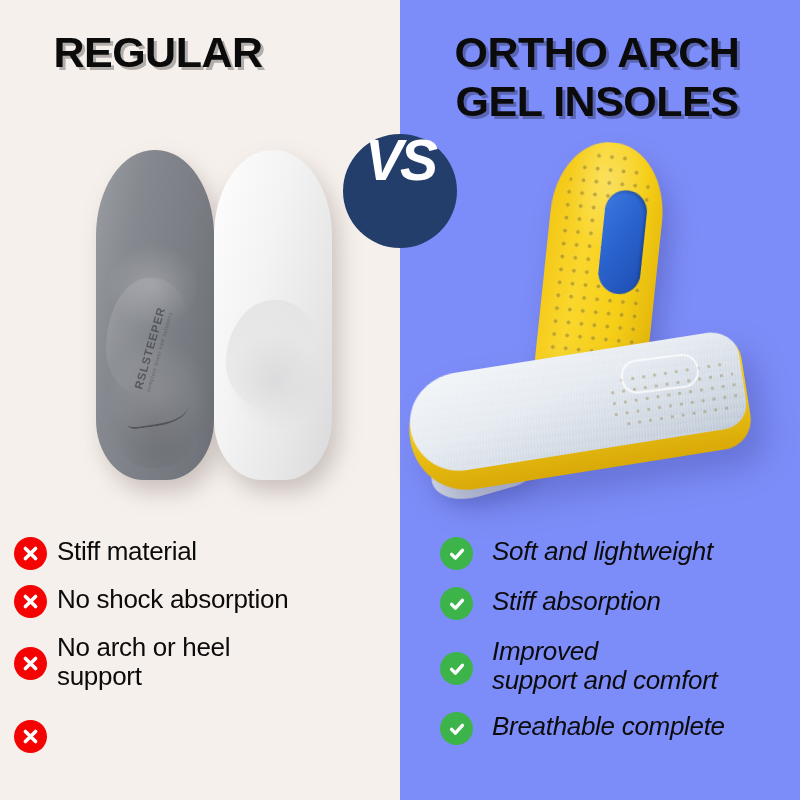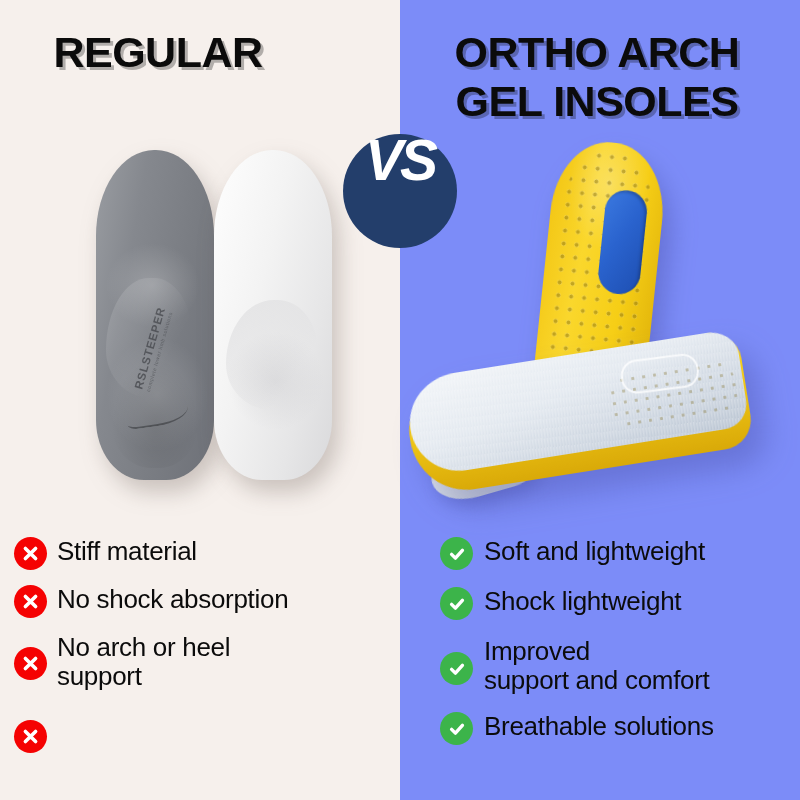--- a/index.html
+++ b/index.html
@@ -298,21 +298,21 @@
   .feature .label {
     font-size: 26px;
     line-height: 1.12;
     color: #0B0B0B;
     letter-spacing: -0.3px;
     font-weight: 400;
     padding-top: 1px;
   }
   
   .feature.two-line .icon { margin-top: 15px; }
-  .list-right .feature { gap: 11px; margin-bottom: 16px; }
+  .list-right .feature { gap: 19px; margin-bottom: 16px; font-style: italic; }
   .list-right .feature.two-line .icon { margin-top: 16px; }
 </style>
 </head>
 <body>
 
 <div id="infographic">
 
   <div class="panel panel-left"></div>
   <div class="panel panel-right"></div>
 
@@ -402,36 +402,36 @@
       </span>
       <span class="label">Soft and lightweight</span>
     </div>
 
     <div class="feature">
       <span class="icon icon-check">
         <svg width="20" height="20" viewBox="0 0 20 20" aria-hidden="true">
           <path d="M4.6 10.4 L8.4 14.1 L15.4 6.3" fill="none" stroke="#ffffff" stroke-width="3.4" stroke-linecap="round" stroke-linejoin="round"></path>
         </svg>
       </span>
-      <span class="label">Shock lightweight</span>
+      <span class="label">Stiff absorption</span>
     </div>
 
     <div class="feature two-line">
       <span class="icon icon-check">
         <svg width="20" height="20" viewBox="0 0 20 20" aria-hidden="true">
           <path d="M4.6 10.4 L8.4 14.1 L15.4 6.3" fill="none" stroke="#ffffff" stroke-width="3.4" stroke-linecap="round" stroke-linejoin="round"></path>
         </svg>
       </span>
       <span class="label">Improved<br>support and comfort</span>
     </div>
 
     <div class="feature">
       <span class="icon icon-check">
         <svg width="20" height="20" viewBox="0 0 20 20" aria-hidden="true">
           <path d="M4.6 10.4 L8.4 14.1 L15.4 6.3" fill="none" stroke="#ffffff" stroke-width="3.4" stroke-linecap="round" stroke-linejoin="round"></path>
         </svg>
       </span>
-      <span class="label">Breathable solutions</span>
+      <span class="label">Breathable complete</span>
     </div>
 
   </div>
 
 </div>
 
 </body></html>

